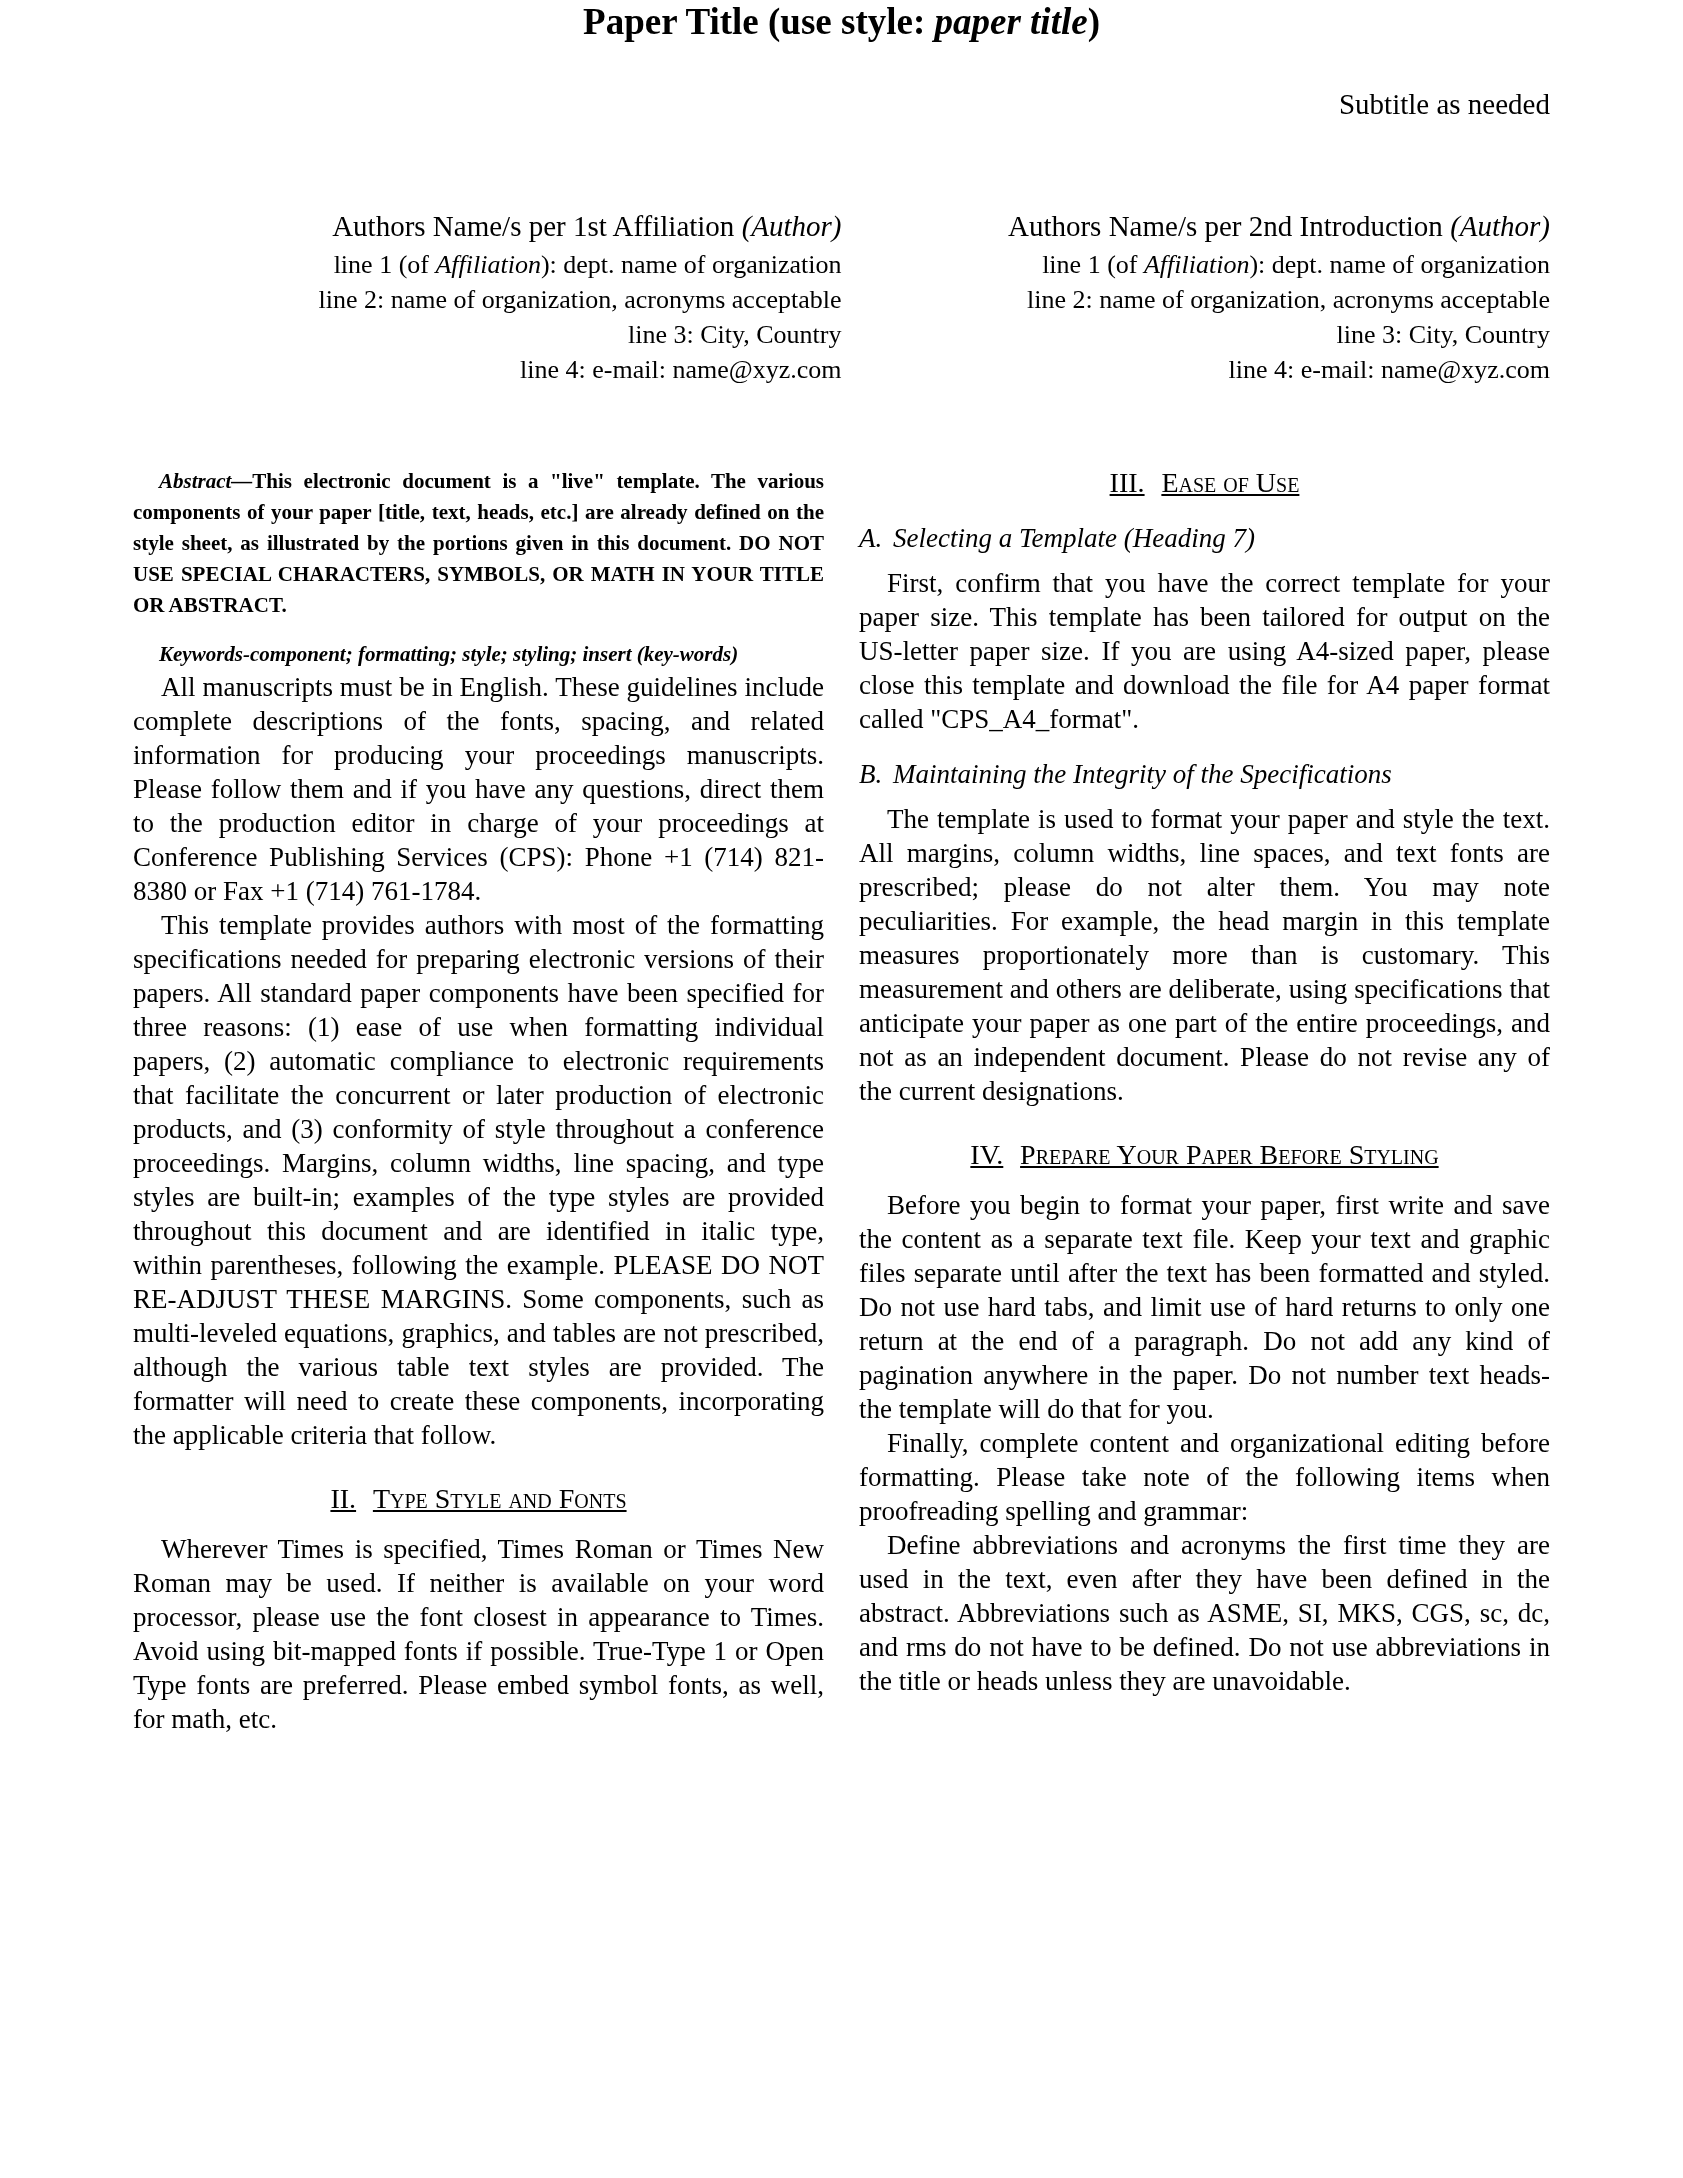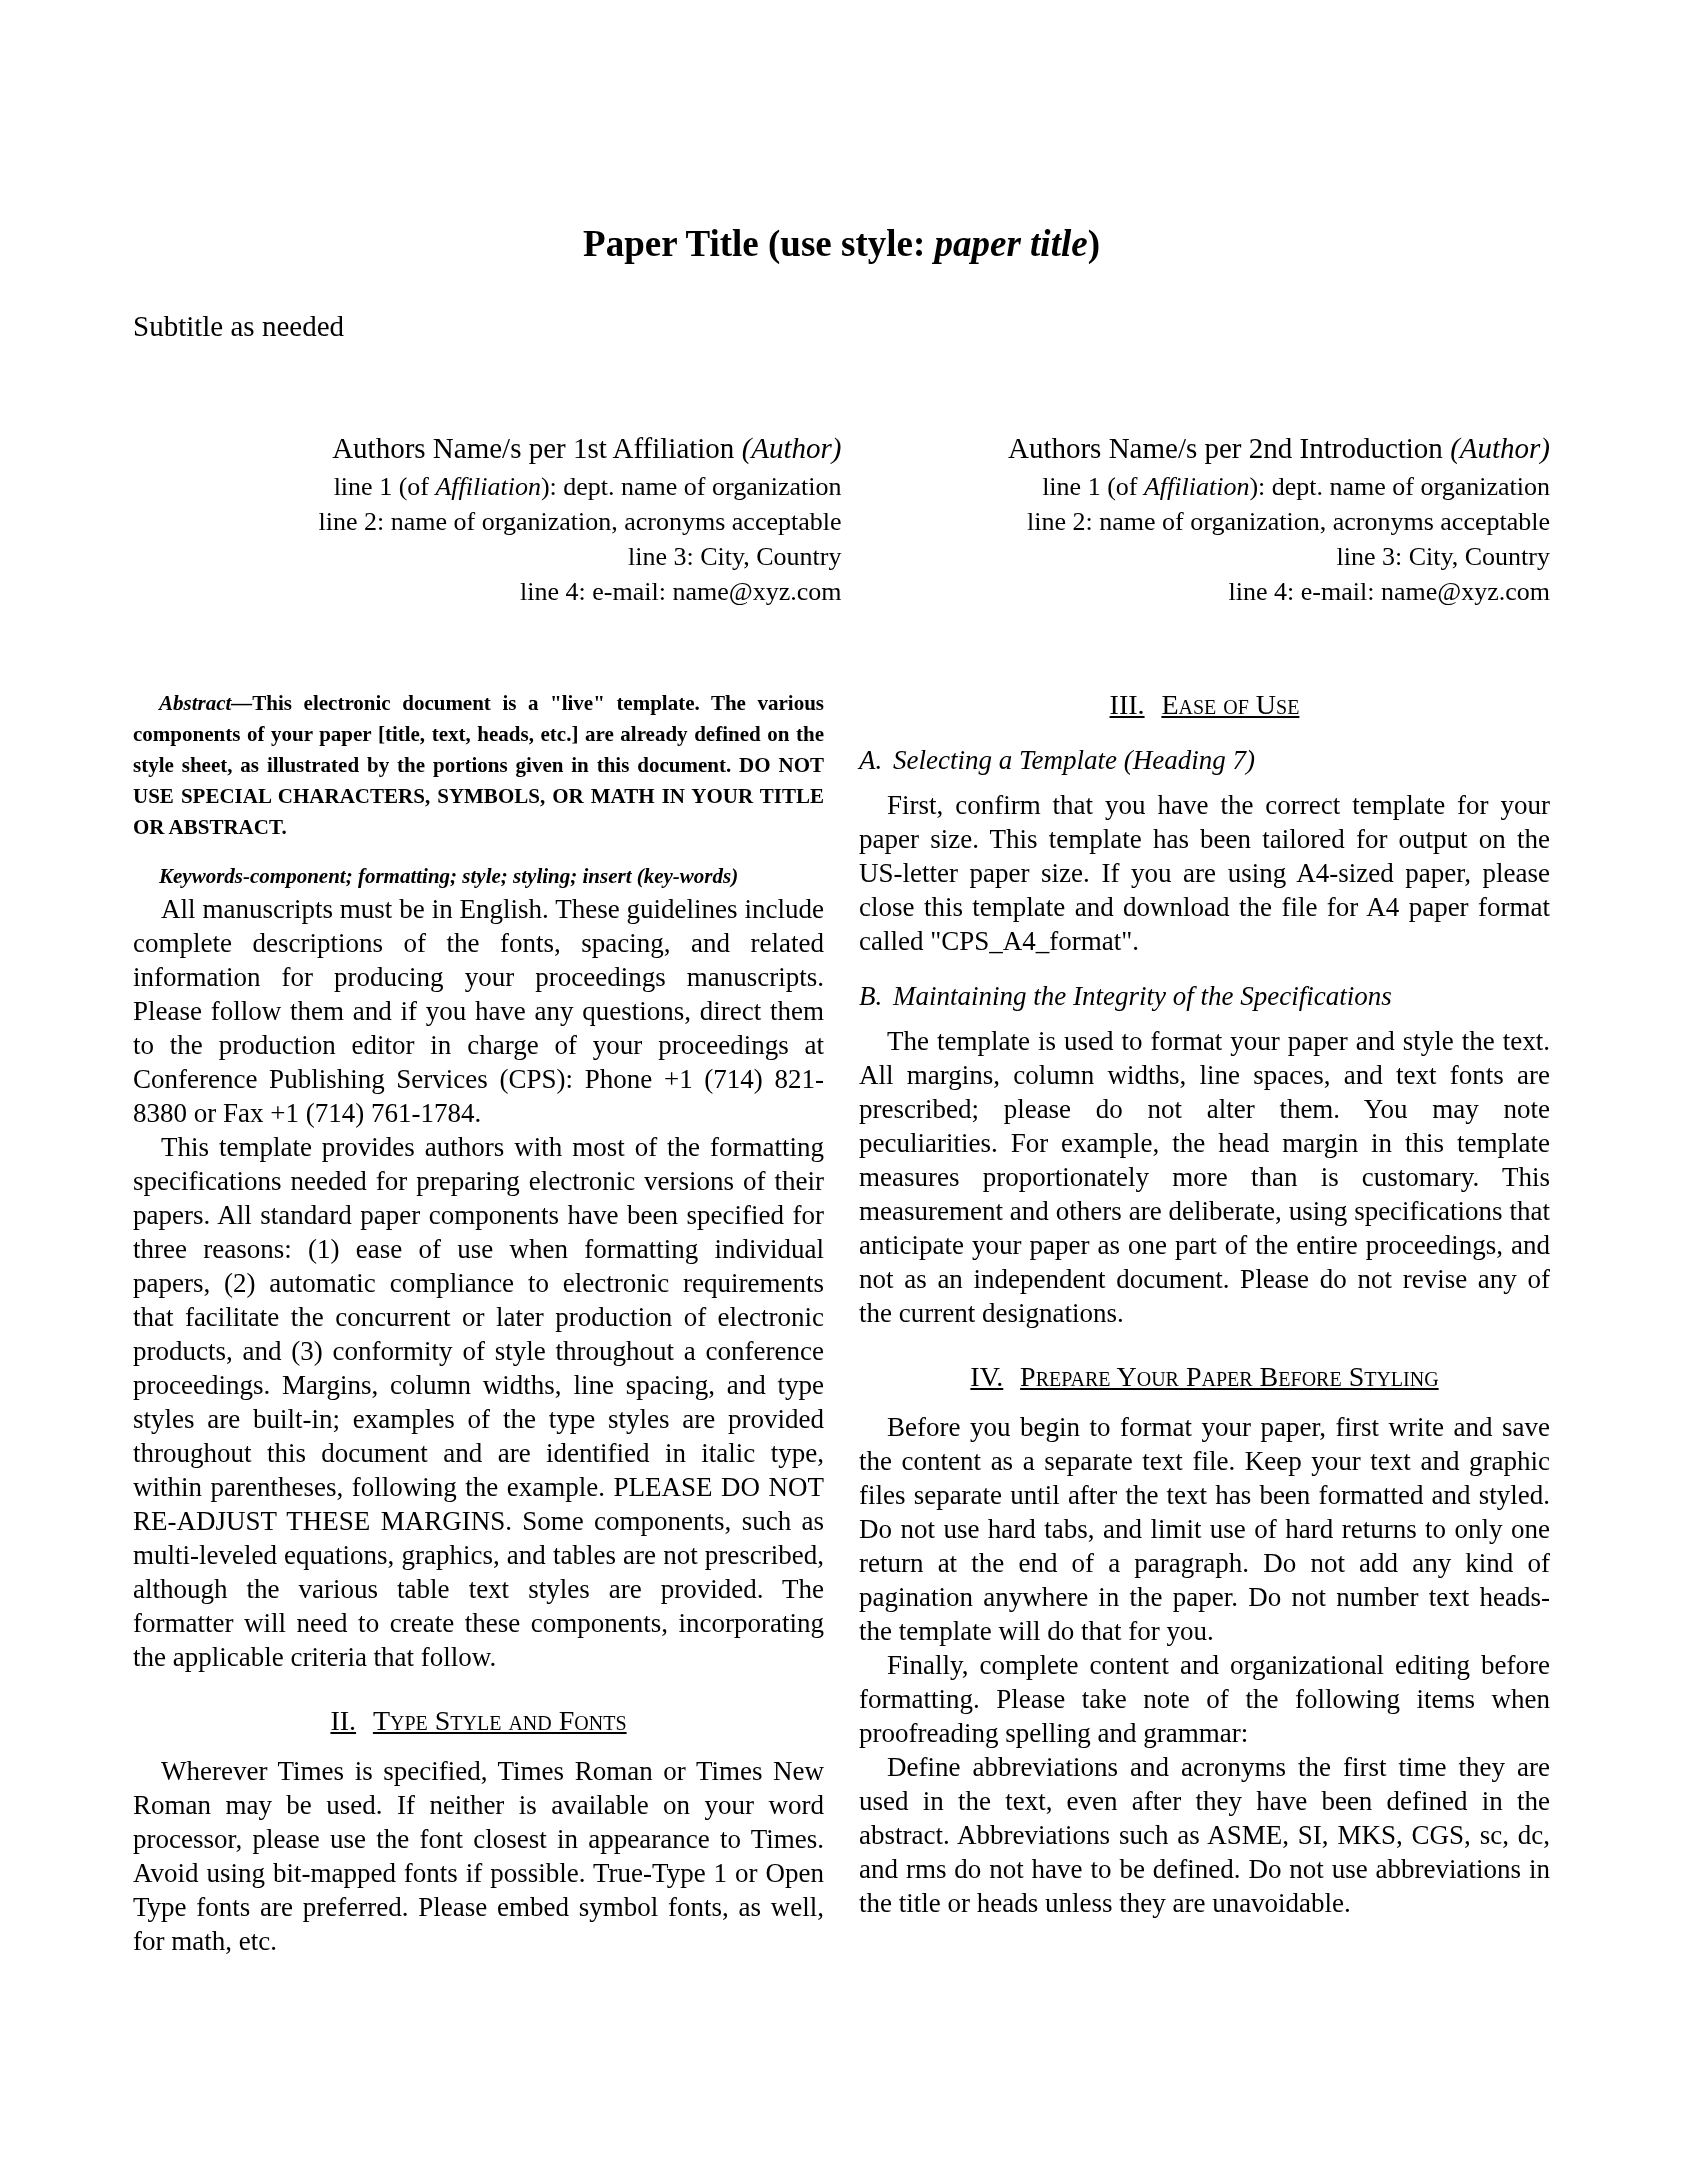--- a/index.html
+++ b/index.html
@@ -3,25 +3,25 @@
 <meta charset="utf-8">
 <style>
   * { margin:0; padding:0; box-sizing:border-box; }
   html, body { background:#ffffff; }
   body { width:1683px; }
   .page {
     width:1683px; height:2178px; background:#ffffff; color:#000000;
     font-family:"Liberation Serif","DejaVu Serif",serif;
     position:relative; overflow:hidden;
   }
-  .content { width:1417px; margin:16px auto; padding-top:206px; }
+  .content { width:1417px; margin:0 auto; }
   .em { font-style:italic; }
 
   .title { font-size:37px; font-weight:bold; text-align:center; line-height:44px; }
-  .subtitle { font-size:29px; font-weight:normal; text-align:left; margin-top:42px; line-height:36px; }
+  .subtitle { font-size:29px; font-weight:normal; text-align:right; margin-top:42px; line-height:36px; }
 
   .authors-row { display:flex; margin-top:83px; }
   .author-block { width:50%; text-align:right; }
   .author-name { font-size:29px; line-height:42px; }
   .author-line { font-size:26px; line-height:35px; }
 
   .columns { display:flex; gap:35px; margin-top:79px; }
   .col { width:691px; }
   .col > :first-child { margin-top:0; }
 

